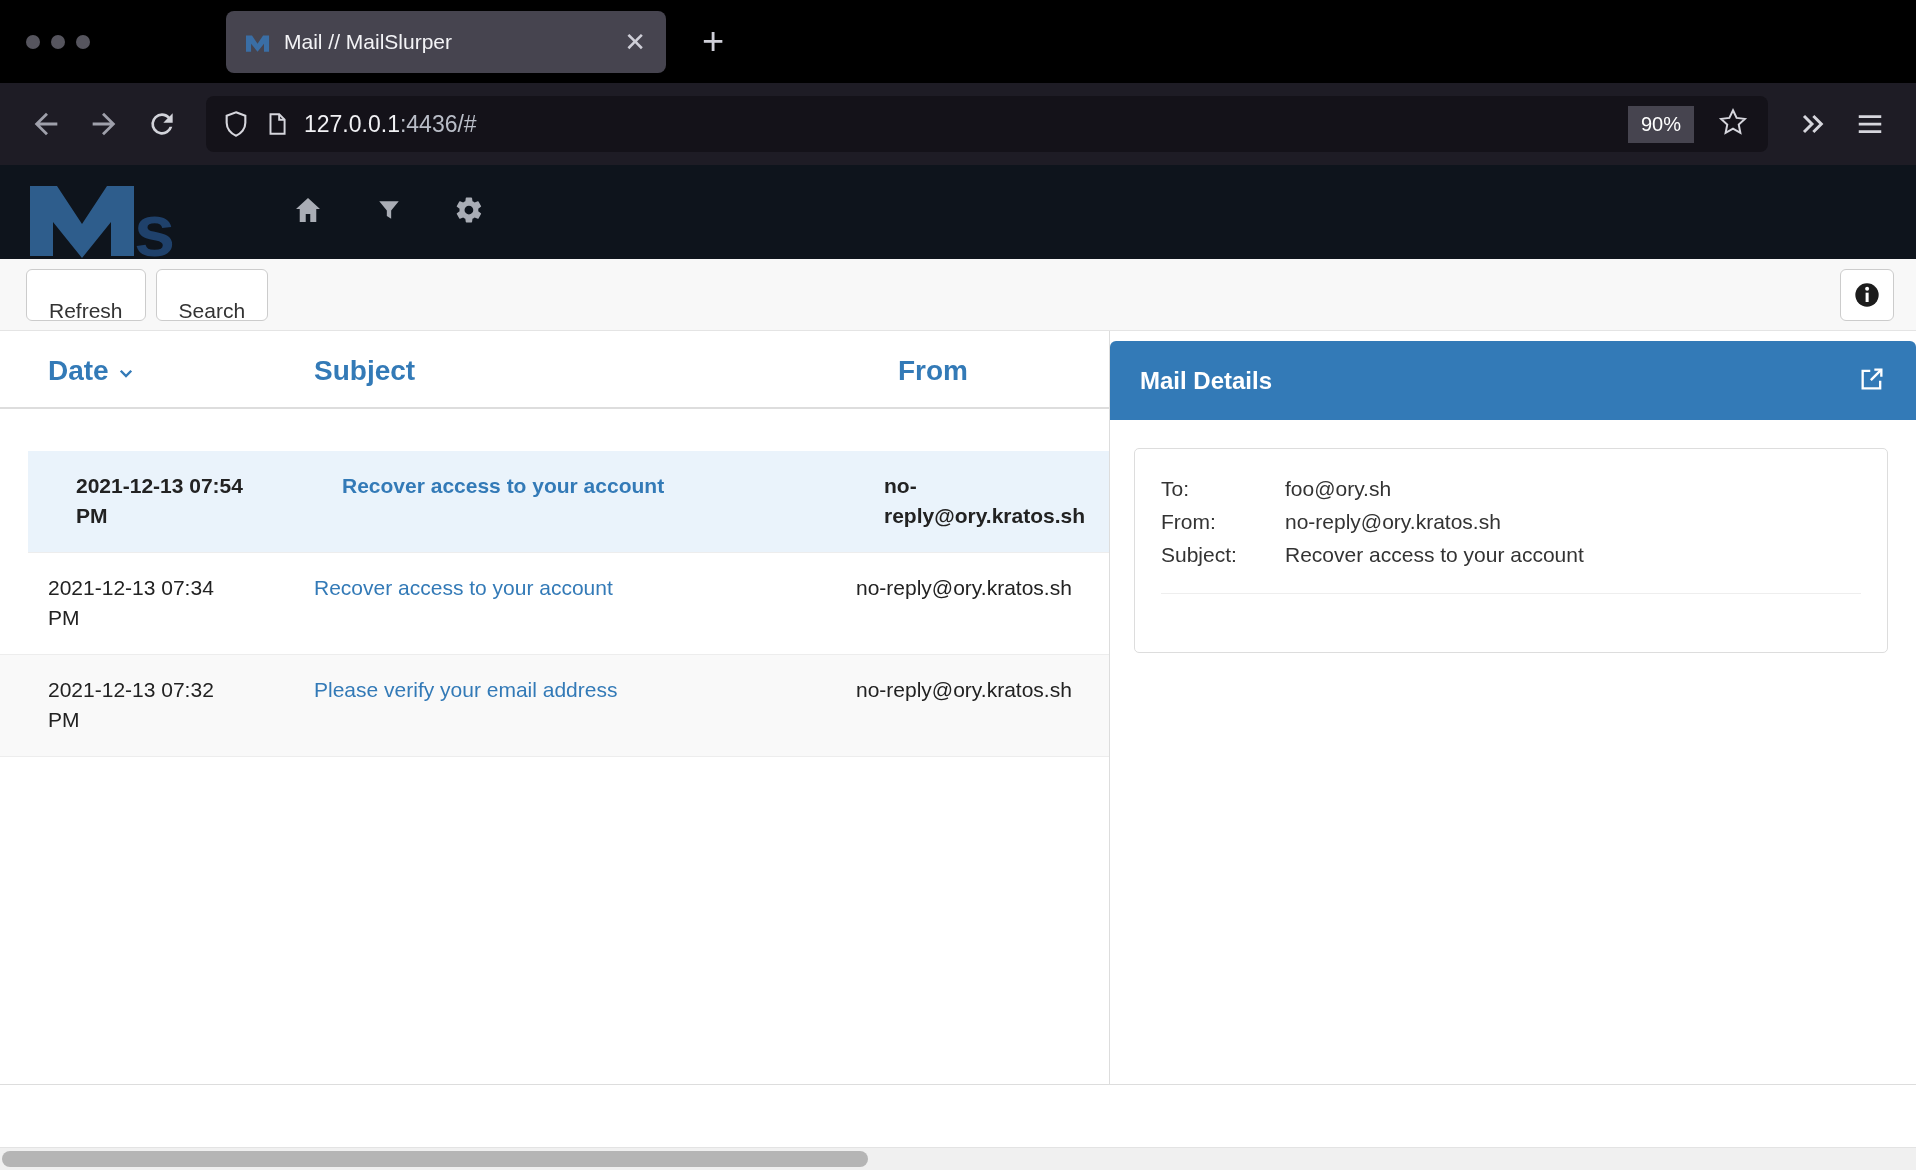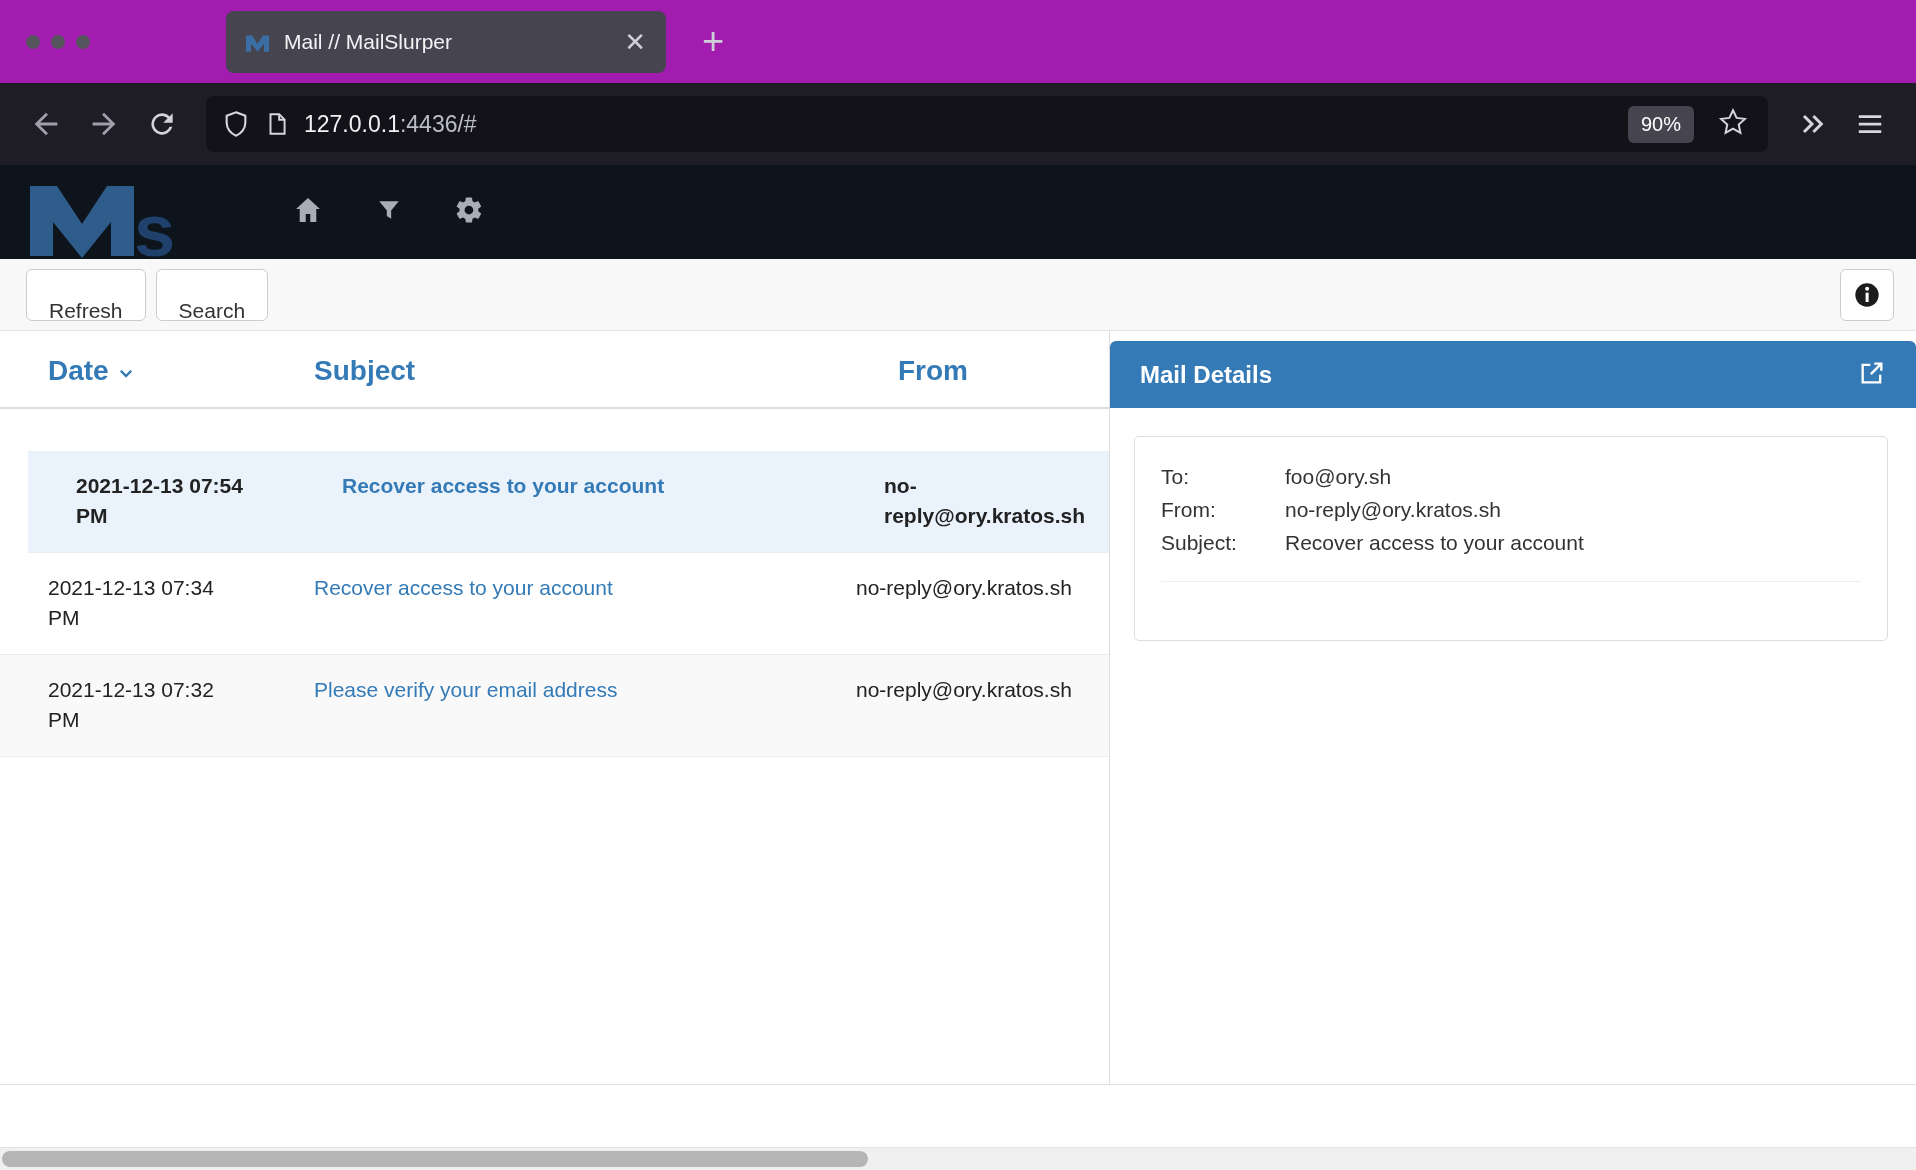--- a/index.html
+++ b/index.html
@@ -1,36 +1,36 @@
 <!DOCTYPE html>
 <html><head>
 <meta charset="utf-8">
 <style>
   * { margin:0; padding:0; box-sizing:border-box; }
   html,body { width:1916px; height:1170px; overflow:hidden; }
   body { font-family:"Liberation Sans", sans-serif; background:#fff; position:relative; }
 
   
-  .tabbar { height:83px; background:#a21caf; display:flex; align-items:center; }
+  .tabbar { height:83px; background:#000000; display:flex; align-items:center; }
   .window-dots { display:flex; gap:11px; margin-left:26px; }
   .wdot { width:14px; height:14px; border-radius:50%; background:#56555e; }
   .tab { margin-left:136px; width:440px; height:62px; background:#46444f; border-radius:8px;
          display:flex; align-items:center; padding:0 20px; gap:14px; }
   .tab-title { color:#f3f3f6; font-size:21px; flex:1; white-space:nowrap; }
   .tab-close { color:#cfcfd8; font-size:26px; line-height:1; cursor:default; }
   .newtab { color:#cfcfd8; font-size:38px; margin-left:36px; font-weight:300; }
 
   .navbar { height:82px; background:#1e1c25; display:flex; align-items:center; padding:0 20px; gap:6px; }
   .nav-btn { width:52px; height:52px; display:flex; align-items:center; justify-content:center; border-radius:6px; }
   .urlbar { flex:1; height:56px; background:#141219; border-radius:8px; display:flex; align-items:center;
             padding:0 16px; gap:14px; margin:0 12px; }
   .url-text { font-size:23px; flex:1; white-space:nowrap; }
   .url-host { color:#f1f1f4; }
   .url-rest { color:#b9bdc7; }
-  .zoom-badge { background:#46444f; color:#fff; font-size:20px; padding:7px 13px; border-radius:6px; }
+  .zoom-badge { background:#46444f; color:#fff; font-size:20px; padding:7px 13px; border-radius:0; }
   .star-wrap { margin:0 4px 0 10px; }
 
   
   .app-header { height:94px; background:#0e141c; display:flex; align-items:center; padding-left:30px; }
   .logo { width:200px; height:90px; margin-top:6px; }
   .app-nav { display:flex; align-items:center; gap:52px; margin-left:62px; }
 
   
   .app-toolbar { height:72px; background:#f8f8f8; border-bottom:1px solid #e4e4e4;
                  display:flex; align-items:center; padding:0 26px; position:relative; }
@@ -51,21 +51,21 @@
   .mail-row { display:grid; grid-template-columns:250px 526px 230px; column-gap:16px;
               padding:20px 24px 20px 48px; border-bottom:1px solid #ededed; font-size:21px;
               line-height:1.45; background:#fff; cursor:default; }
   .mail-row.striped { background:#f9f9f9; }
   .mail-row.selected { background:#eaf3fb; font-weight:bold;margin-left:28px; }
   .cell.date { color:#222; padding-right:60px; }
   .cell.subject { color:#337ab7; }
   .cell.from { color:#222; }
 
   .details-panel { flex:1; padding-top:10px; }
-  .details-header { height:67px; background:#337ab7; border-radius:6px 6px 0 0; display:flex;
+  .details-header { height:79px; background:#337ab7; border-radius:6px 6px 0 0; display:flex;
                     align-items:center; padding:8px 30px;gap:48px; }
   .details-title { color:#fff; font-size:24px; font-weight:bold; flex:1; }
   .details-card { margin:28px 28px 0 24px; border:1px solid #ddd; border-radius:5px;
                   padding:28px 26px 30px 26px; font-size:21px; color:#333; }
   .meta-row { display:grid; grid-template-columns:124px 1fr; margin-bottom:9px; }
   .meta-label { color:#333; }
   .details-card hr { border:none; border-top:1px solid #eee; margin:26px 0 28px 0; }
   .mail-body { line-height:1.55; }
   .mail-body a { color:#337ab7; text-decoration:none; word-break:break-all; }
 

